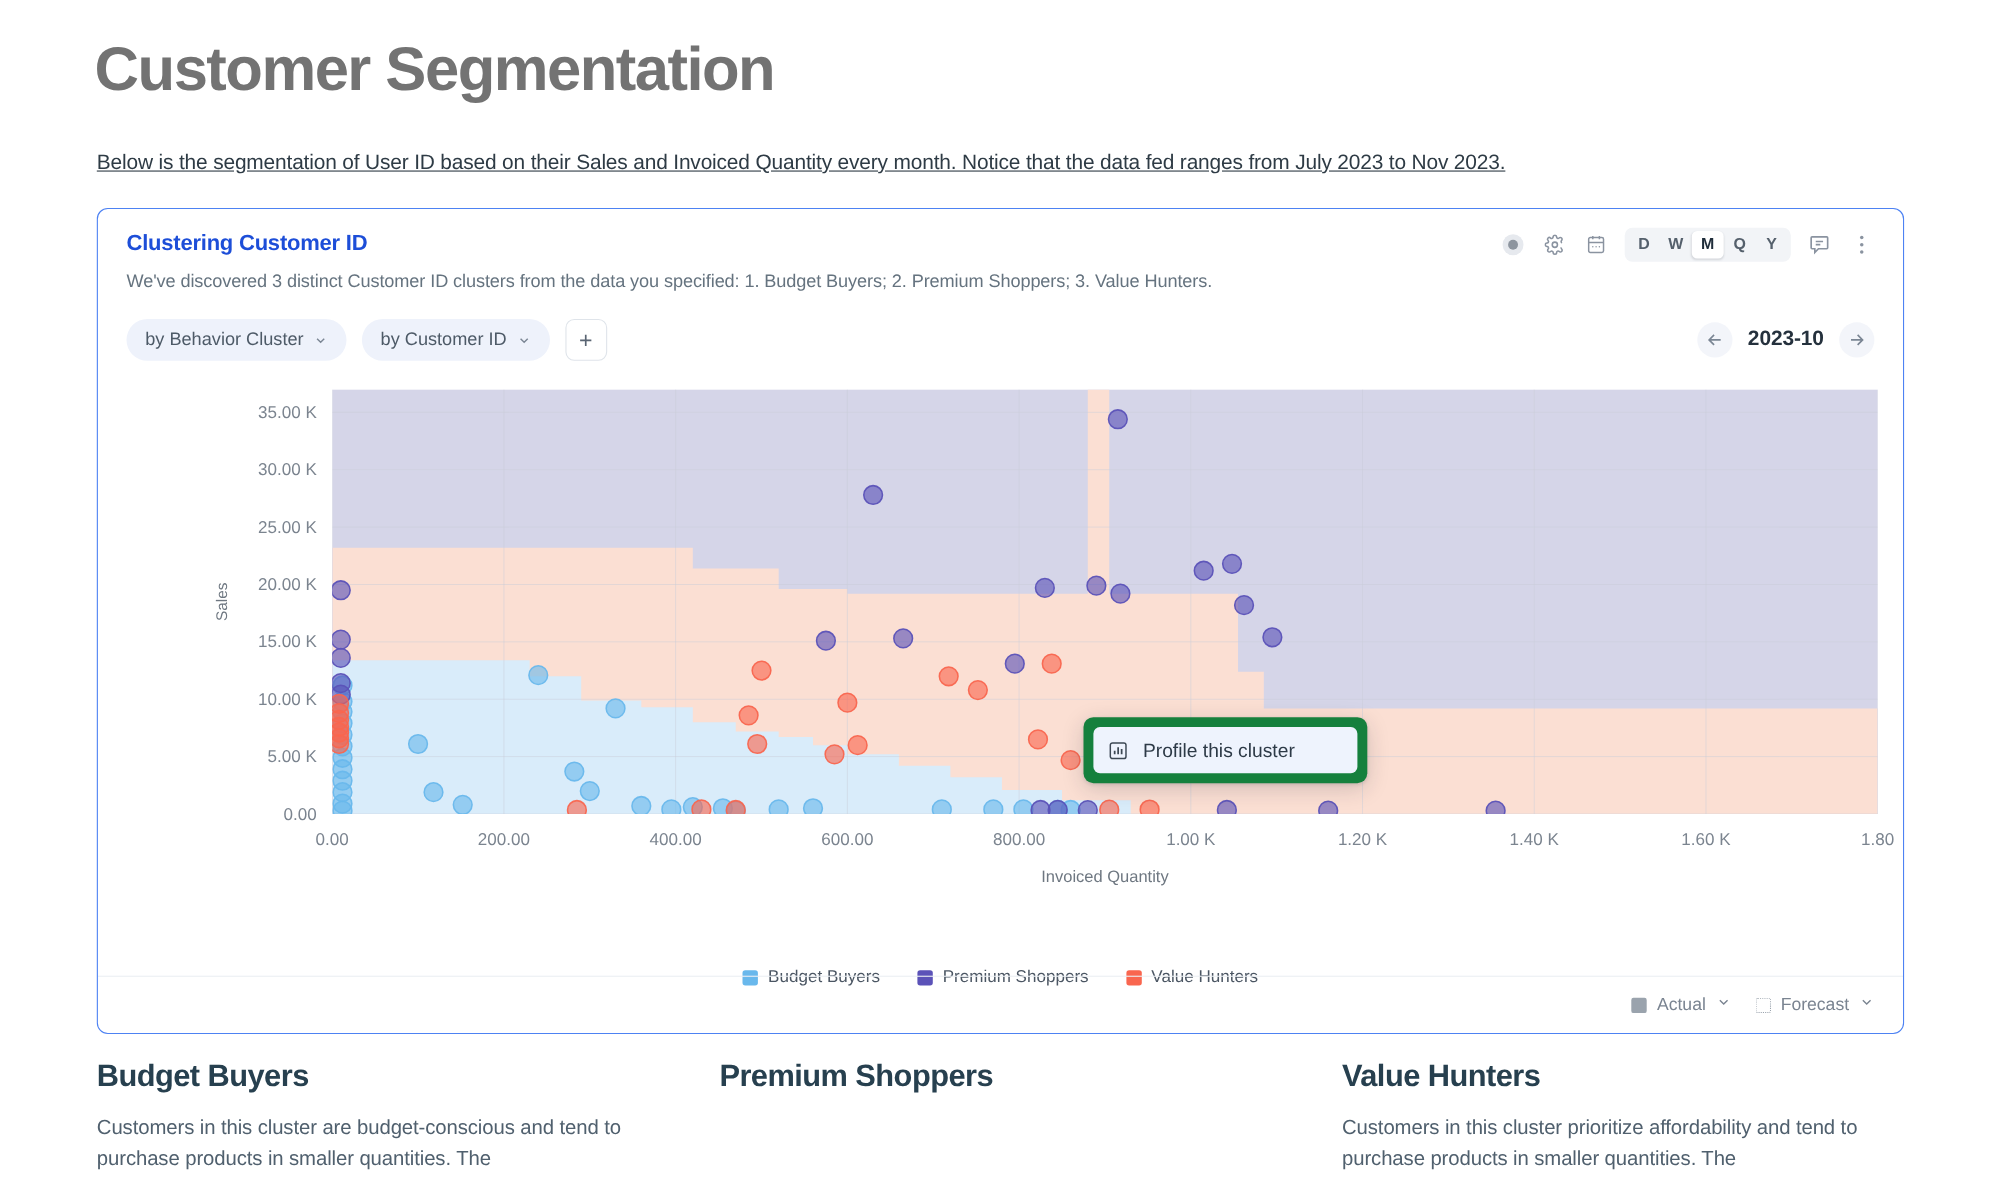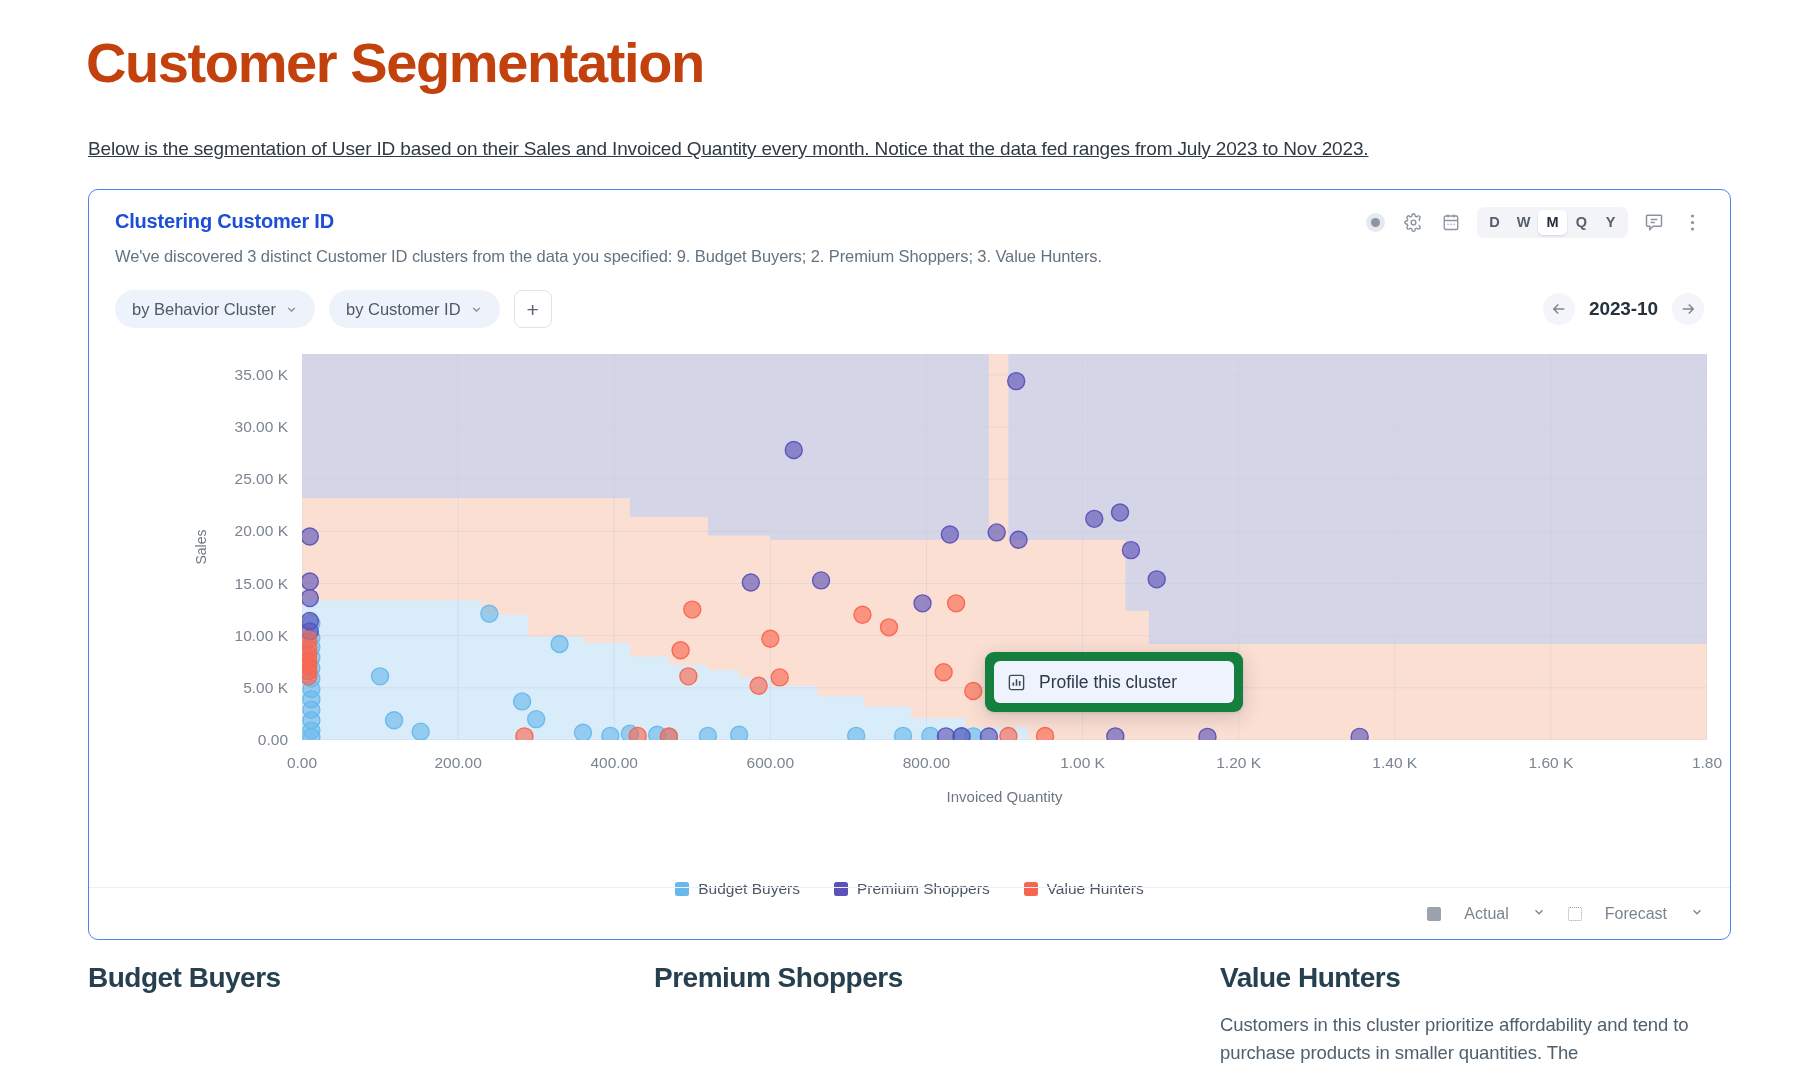--- a/index.html
+++ b/index.html
@@ -19,21 +19,21 @@
     overflow: hidden;
   }
 
   
   .page-title {
     position: absolute;
     left: 86px; top: 32px;
     font-size: 56px;
     font-weight: 800;
     letter-spacing: -1.4px;
-    color: #c2410c;
+    color: #737373;
     line-height: 1.12;
   }
   .page-subtitle {
     position: absolute;
     left: 88px; top: 138px;
     font-size: 19px;
     color: #2e3b45;
     letter-spacing: -0.15px;
     text-decoration: underline;
   }
@@ -211,21 +211,21 @@
     position: absolute;
     left: 0; right: 0; bottom: 0;
     height: 52px;
     border-top: 1px solid #eceff3;
     display: flex;
     align-items: center;
     justify-content: flex-end;
     padding-right: 26px;
     gap: 22px;
   }
-  .foot-ctl { display: flex; align-items: center; gap: 23px; font-size: 16px; color: #7a8491; }
+  .foot-ctl { display: flex; align-items: center; gap: 9px; font-size: 16px; color: #7a8491; }
   .sw-solid { width: 14px; height: 14px; background: #9aa3ad; border-radius: 2px; }
   .sw-dotted { width: 14px; height: 14px; border: 1.6px dotted #9aa3ad; border-radius: 2px; }
 
   
   .clusters {
     position: absolute;
     left: 88px; top: 962px;
     width: 1643px;
     display: flex;
     gap: 56px;
@@ -250,21 +250,21 @@
 
 <div class="page">
 
   <h1 class="page-title">Customer Segmentation</h1>
   <div class="page-subtitle">Below is the segmentation of User ID based on their Sales and Invoiced Quantity every month. Notice that the data fed ranges from July 2023 to Nov 2023.</div>
 
   <div class="card">
 
     <div class="card-head">
       <div class="card-title">Clustering Customer ID</div>
-      <div class="card-desc">We've discovered 3 distinct Customer ID clusters from the data you specified: 9. Budget Buyers; 2. Premium Shoppers; 3. Value Hunters.</div>
+      <div class="card-desc">We've discovered 3 distinct Customer ID clusters from the data you specified: 1. Budget Buyers; 2. Premium Shoppers; 3. Value Hunters.</div>
     </div>
 
     <div class="card-tools">
       <div class="tool-icon">
         <div class="dot-outer">
             <div class="dot-inner"></div>
           </div>
       </div>
       <div class="tool-icon">
         <svg width="19" height="19" viewBox="0 0 24 24" fill="none" stroke="currentColor" stroke-width="1.8">
@@ -515,20 +515,21 @@
             </svg>
         </span>
       </div>
     </div>
 
   </div>
 
   <div class="clusters">
     <div class="cluster-col">
       <div class="cluster-title">Budget Buyers</div>
+      <div class="cluster-body">Customers in this cluster are budget-conscious and tend to purchase products in smaller quantities. The</div>
     </div>
     <div class="cluster-col">
       <div class="cluster-title">Premium Shoppers</div>
     </div>
     <div class="cluster-col">
       <div class="cluster-title">Value Hunters</div>
       <div class="cluster-body">Customers in this cluster prioritize affordability and tend to purchase products in smaller quantities. The</div>
     </div>
   </div>
 

